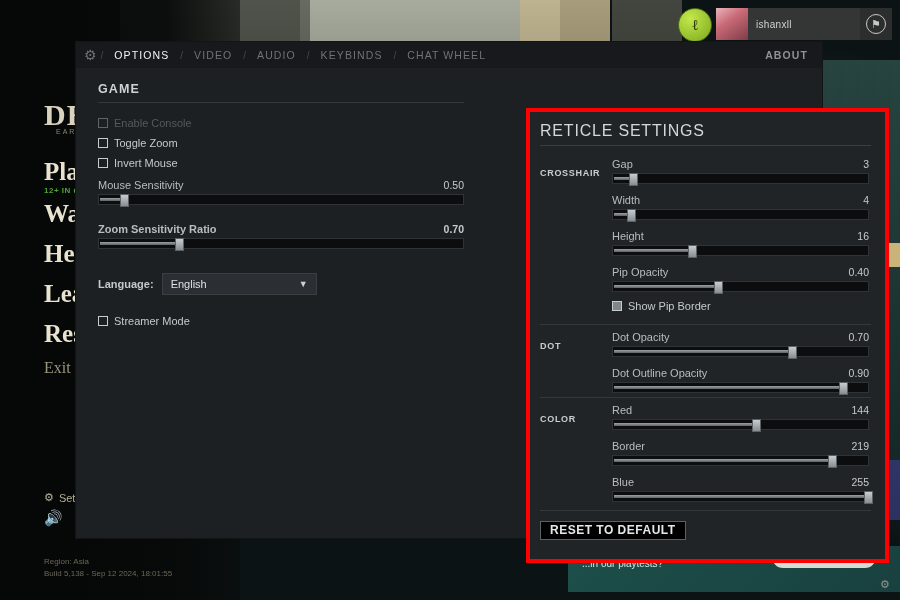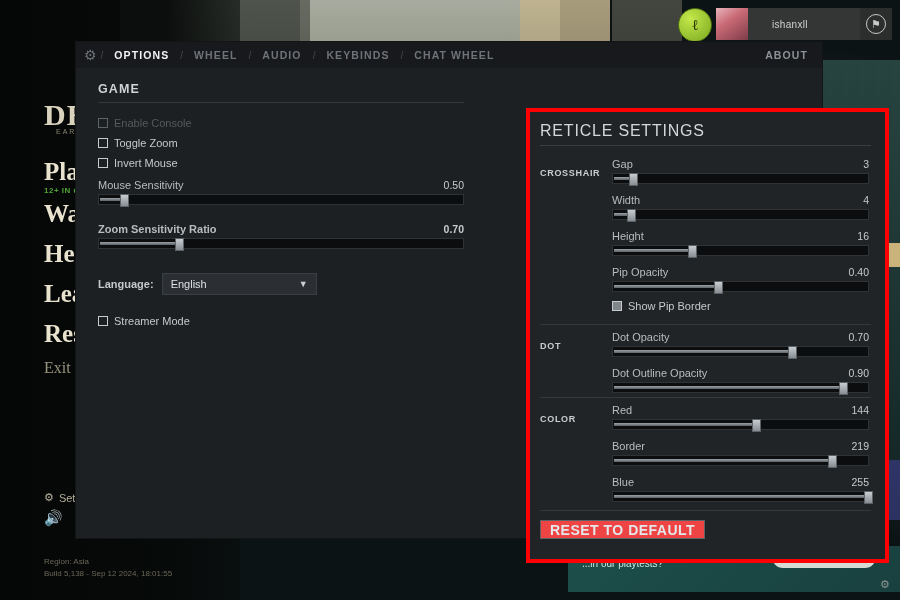--- a/index.html
+++ b/index.html
@@ -108,21 +108,21 @@
   
   .user-bar {
     position: absolute; left: 716px; top: 8px; width: 176px; height: 32px;
     background: rgba(56,58,58,.92); display: flex; align-items: center;
   }
   .user-avatar {
     width: 32px; height: 32px; flex: 0 0 32px;
     background: linear-gradient(145deg,#e8b4bb 0%, #c96a76 40%, #7e3c48 100%);
   }
   .user-name {
-    flex: 1; color: #cfd2d0; font-size: 10px; padding-left: 24px; letter-spacing: .3px;
+    flex: 1; color: #cfd2d0; font-size: 10px; padding-left: 8px; letter-spacing: .3px;
   }
   .user-flag {
     width: 32px; height: 32px; flex: 0 0 32px;
     background: #2c2e2e; display: flex; align-items: center; justify-content: center;
   }
   .flag-circle {
     width: 20px; height: 20px; border-radius: 50%; border: 1.5px solid #c6c9c7;
     display: flex; align-items: center; justify-content: center;
     color: #c6c9c7; font-size: 11px;
   }
@@ -158,21 +158,21 @@
   .win {
     position: absolute; left: 76px; top: 42px; width: 746px; height: 496px;
     background: #1d2023; box-shadow: 0 0 0 1px #121416;
   }
   .tabbar {
     height: 26px; background: #17191c; display: flex; align-items: center;
     padding-left: 8px; position: relative;
   }
   .tab-gear { color: #6d7276; font-size: 14px; margin-right: 4px; }
   .tab {
-    color: #6f7478; font-size: 10.5px; font-weight: bold; letter-spacing: 1.1px;
+    color: #6f7478; font-size: 10.5px; font-weight: normal; letter-spacing: 1.1px;
     padding: 0 11px; height: 26px; display: flex; align-items: center;
   }
   .tab.active { color: #f2f4f4; }
   .tab-sep { color: #44484b; font-size: 10px; }
   .tab-about {
     position: absolute; right: 14px; color: #8d9296;
     font-size: 10.5px; font-weight: bold; letter-spacing: 1.1px;
   }
 
   .win-body { display: flex; padding: 14px 16px 0 22px; height: 470px; }
@@ -234,22 +234,22 @@
   .group + .group { border-top: 1px solid #34383b; }
   .group-label {
     width: 72px; flex: 0 0 72px; color: #c9cdcf; font-size: 9px;
     font-weight: bold; letter-spacing: .7px; padding-top: 10px;
   }
   .group-body { flex: 1; padding-right: 2px; }
   .group-body .slider-block:first-child { margin-top: 0; }
   .retic-footer { border-top: 1px solid #34383b; padding-top: 9px; margin-top: 4px; }
   .reset-btn {
     display: inline-flex; align-items: center; justify-content: center;
-    height: 19px; padding: 0 9px; background: #ef4444; border: 1px solid #5c6165;
-    color: #e3e7e9; font-size: 14px; font-weight: bold; letter-spacing: .5px;
+    height: 19px; padding: 0 9px; background: #000000; border: 1px solid #5c6165;
+    color: #e3e7e9; font-size: 12px; font-weight: bold; letter-spacing: .5px;
   }
 </style>
 </head>
 <body>
 
 <div id="root">
 
   <div class="bg-scene">
     <div class="bg-sky"></div>
     <div class="bg-bldg" style="left:120px;top:0;width:190px;height:300px;"></div>
@@ -306,21 +306,21 @@
   </div>
   <div class="corner-gear">⚙</div>
 
   <div class="win">
 
     <div class="tabbar">
       <span class="tab-gear">⚙</span>
       <span class="tab-sep">/</span>
       <span class="tab active">OPTIONS</span>
       <span class="tab-sep">/</span>
-      <span class="tab">WHEEL</span>
+      <span class="tab">VIDEO</span>
       <span class="tab-sep">/</span>
       <span class="tab">AUDIO</span>
       <span class="tab-sep">/</span>
       <span class="tab">KEYBINDS</span>
       <span class="tab-sep">/</span>
       <span class="tab">CHAT WHEEL</span>
       <span class="tab-about">ABOUT</span>
     </div>
 
     <div class="win-body">

